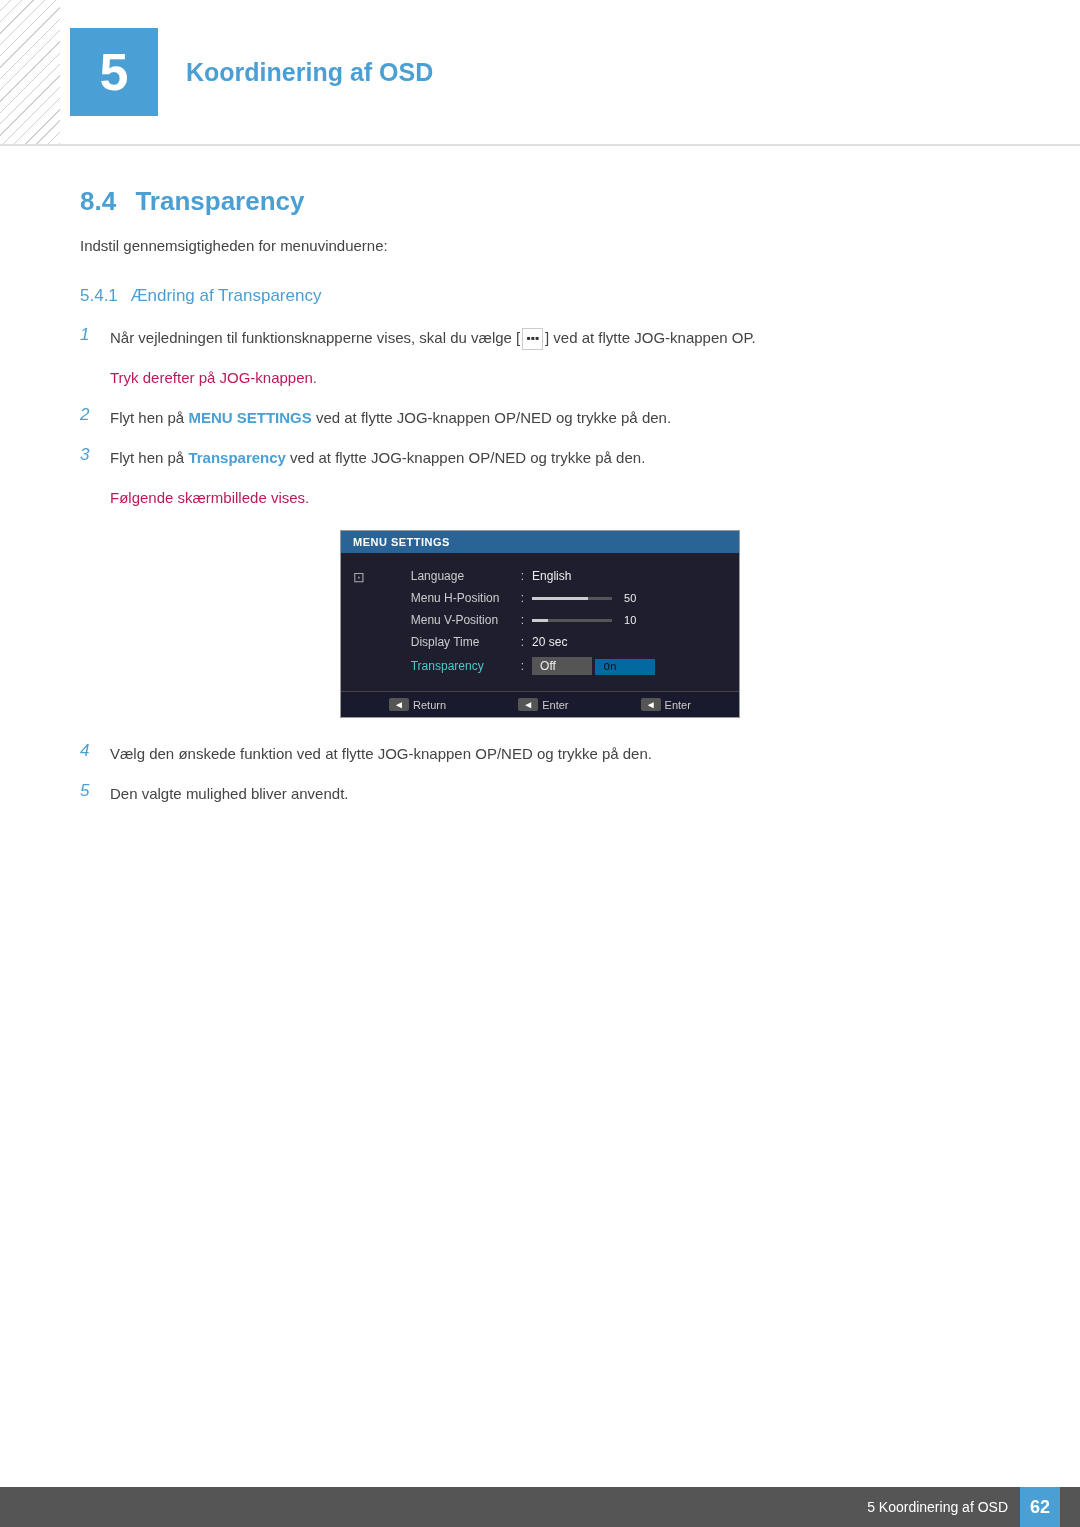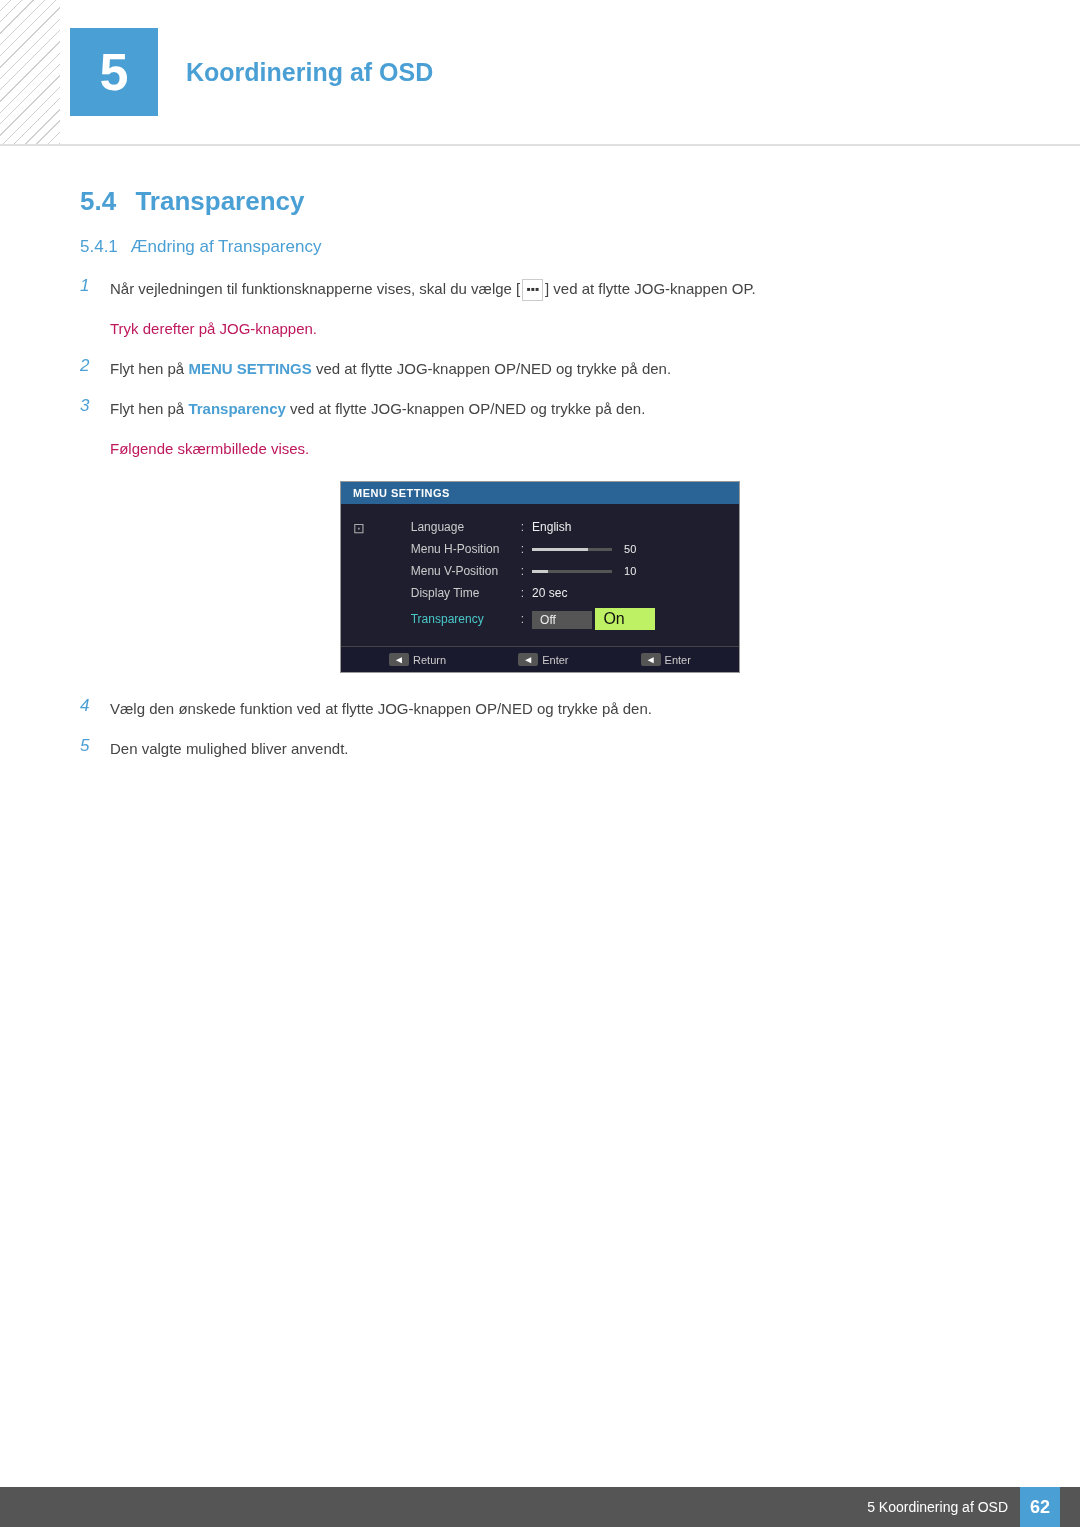--- a/index.html
+++ b/index.html
@@ -239,26 +239,27 @@
     .osd-dropdown-off {
       background: #555555;
       color: #eeeeee;
       padding: 2px 8px;
       font-size: 12px;
       min-width: 60px;
       display: inline-block;
     }
 
     .osd-dropdown-on {
-      background: #bef264;
+      background: #0369a1;
       color: #111;
       padding: 2px 8px;
-      font-size: 16px;
+      font-size: 11px;
       min-width: 60px;
       display: inline-block;
+      font-family: Liberation Mono, monospace;
     }
 
     .osd-footer {
       background: #1a1a2e;
       border-top: 1px solid #444;
       display: flex;
       justify-content: space-around;
       padding: 6px 12px;
       font-size: 11px;
       color: #cccccc;
@@ -326,24 +327,25 @@
 <div class="chapter-header">
   <div class="chapter-number-block">
     <span>5</span>
   </div>
   <h1 class="chapter-title">Koordinering af OSD</h1>
 </div>
 
 <div class="content">
 
   <h2 class="section-title">
-    <span class="section-number">5.4</span>
+    <span class="section-number">8.4</span>
     <span>Transparency</span>
   </h2>
 
+  <p class="intro-text">Indstil gennemsigtigheden for menuvinduerne:</p>
 
   <h3 class="subsection-title">
     <span class="subsection-number">5.4.1</span>
     <span>Ændring af Transparency</span>
   </h3>
 
   <ol class="steps-list">
 
     <li class="step-item">
       <span class="step-number"><em>1</em></span>

